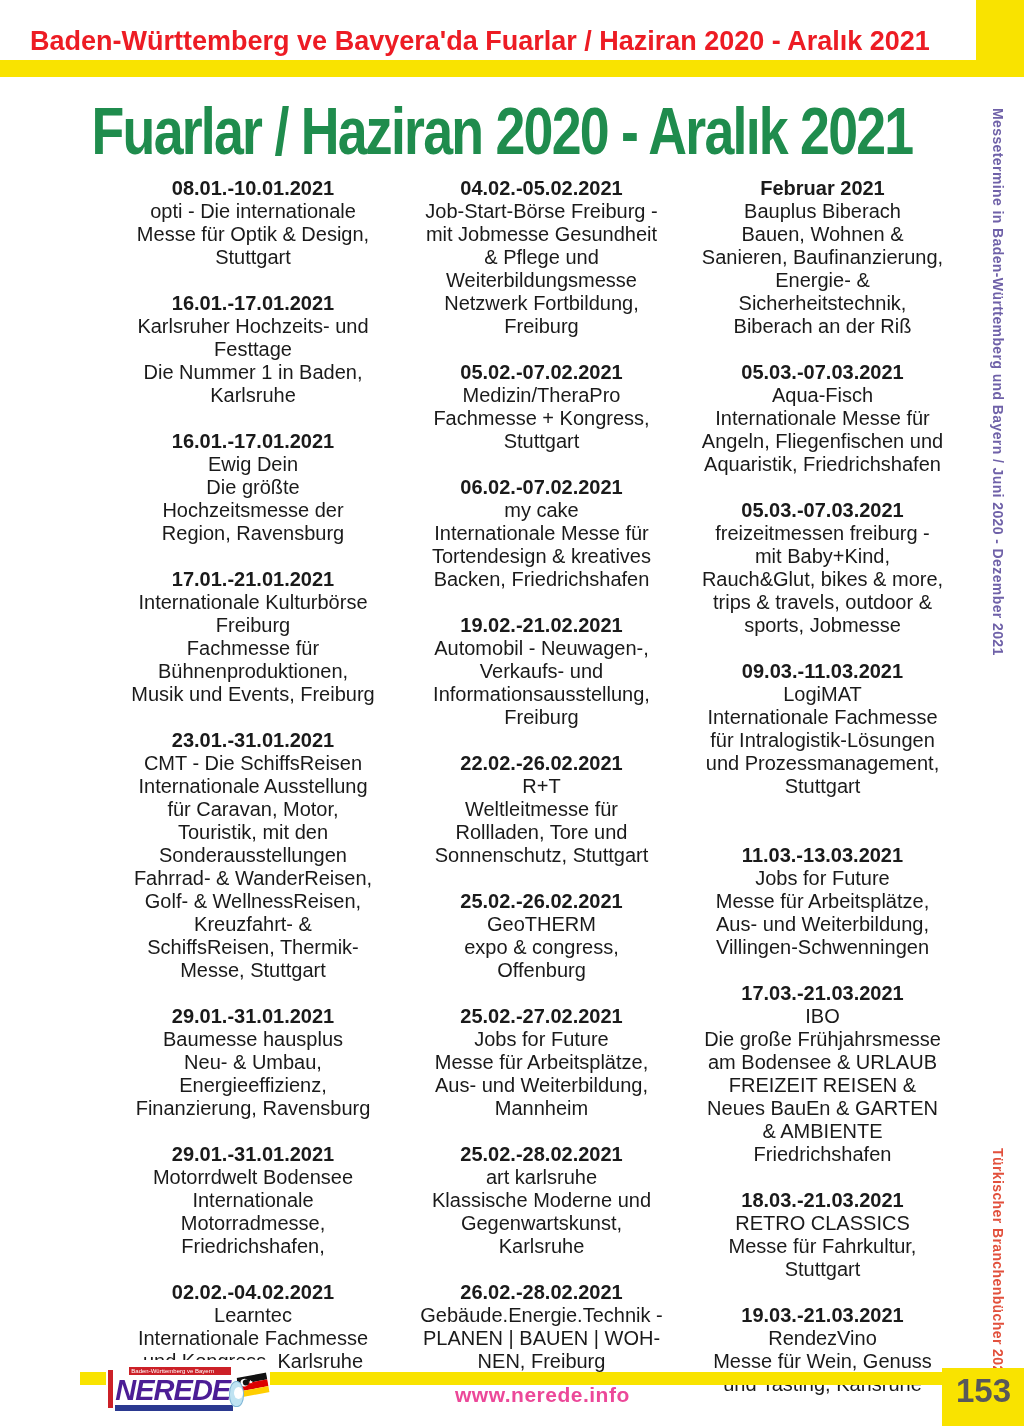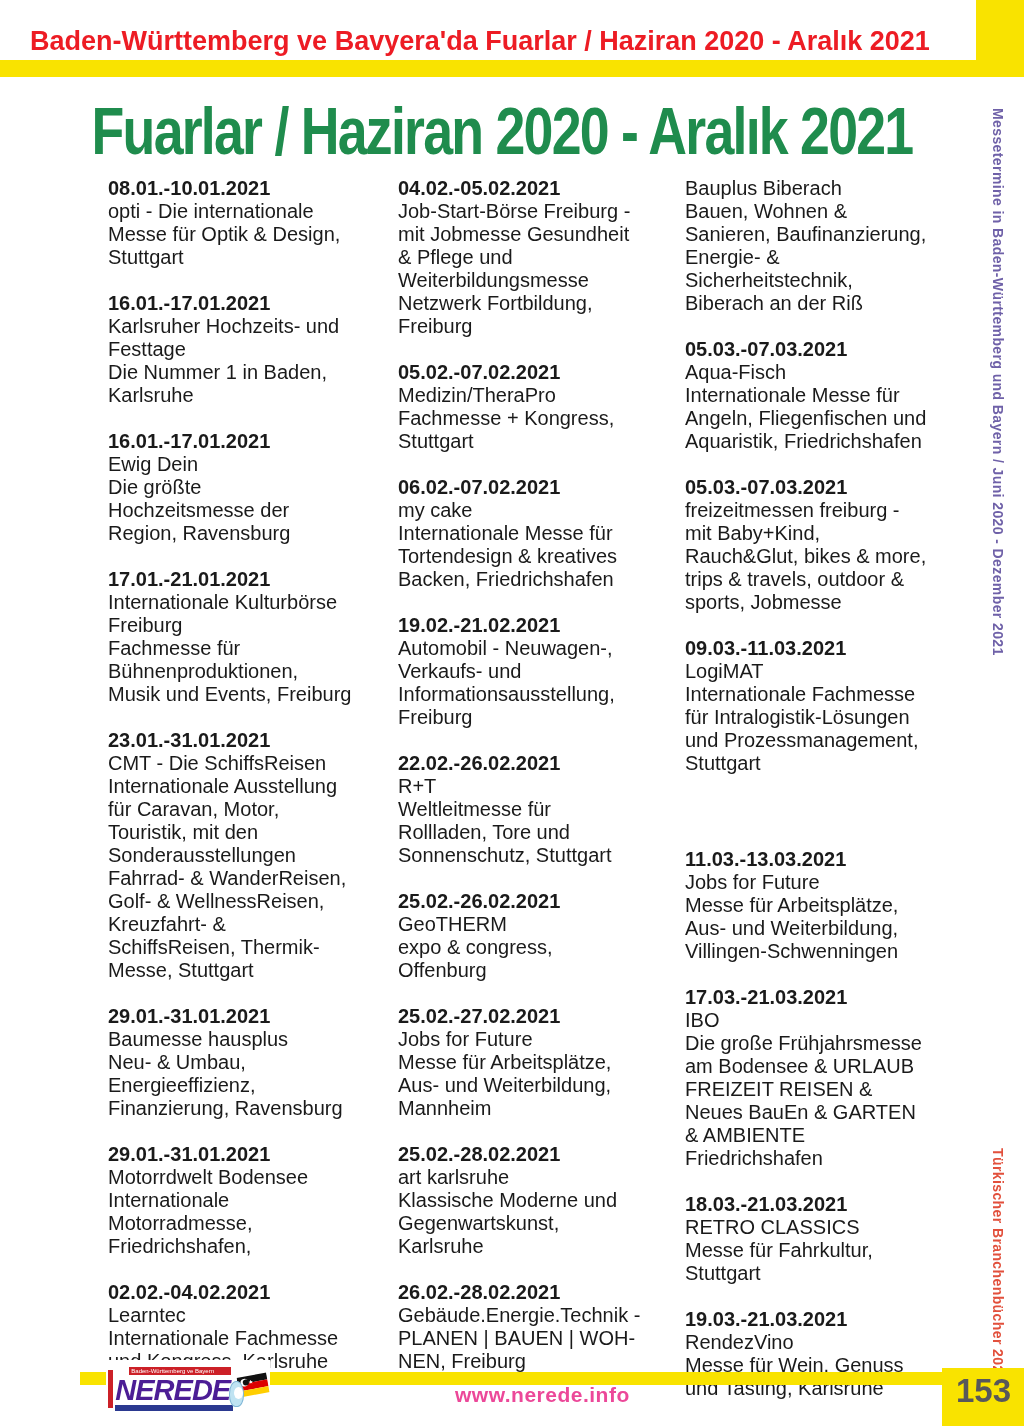--- a/index.html
+++ b/index.html
@@ -13,26 +13,26 @@
     color:#ED1C24; font-size:27px; font-weight:bold; letter-spacing:0px;
   }
   .top-yellow-bar { position:absolute; top:60px; left:0; width:1024px; height:17px; background:#F9E300; }
   .corner-yellow { position:absolute; top:0; right:0; width:48px; height:62px; background:#F9E300; }
   .main-title {
     position:absolute; top:94px; left:0; width:1004px; text-align:center;
     color:#1F8C4D; font-size:61px; font-weight:bold; letter-spacing:-2px;
     transform:scale(0.88,1.08); transform-origin:center top; white-space:nowrap;
   }
   .columns { position:absolute; top:177px; left:108px; width:852px; display:flex; }
-  .col { flex:none; font-size:20px; line-height:23px; }
+  .col { flex:none; font-size:20px; line-height:23px;text-align:center; }
   .col-1 { width:290px; }
   .col-2 { width:287px; }
   .col-3 { width:275px; }
   .event { margin-bottom:23px; }
-  .event.extra-gap { margin-top:73px; }
+  .event.extra-gap { margin-top:46px; }
   .event-date { font-weight:bold; }
   .side-text {
     position:absolute; right:18px; writing-mode:vertical-rl;
     font-weight:bold; font-size:14px; letter-spacing:0.4px; white-space:nowrap;
   }
   .side-top { top:108px; color:#6F61A8; }
   .side-bottom { top:1148px; color:#E2503C; }
   .footer-bar { position:absolute; top:1372px; left:80px; width:875px; height:13px; background:#F9E300; }
   .page-num-box {
     position:absolute; top:1368px; right:0; width:82px; height:58px; background:#F9E300;
@@ -201,20 +201,21 @@
         </div>
         <div class="event">
           <div class="event-date">26.02.-28.02.2021</div>
           <div class="event-line">Gebäude.Energie.Technik -</div>
           <div class="event-line">PLANEN | BAUEN | WOH-</div>
           <div class="event-line">NEN, Freiburg</div>
         </div>
       </div>
     <div class="col col-3">
         <div class="event">
+          <div class="event-date">Februar 2021</div>
           <div class="event-line">Bauplus Biberach</div>
           <div class="event-line">Bauen, Wohnen &amp;</div>
           <div class="event-line">Sanieren, Baufinanzierung,</div>
           <div class="event-line">Energie- &amp;</div>
           <div class="event-line">Sicherheitstechnik,</div>
           <div class="event-line">Biberach an der Riß</div>
         </div>
         <div class="event">
           <div class="event-date">05.03.-07.03.2021</div>
           <div class="event-line">Aqua-Fisch</div>

